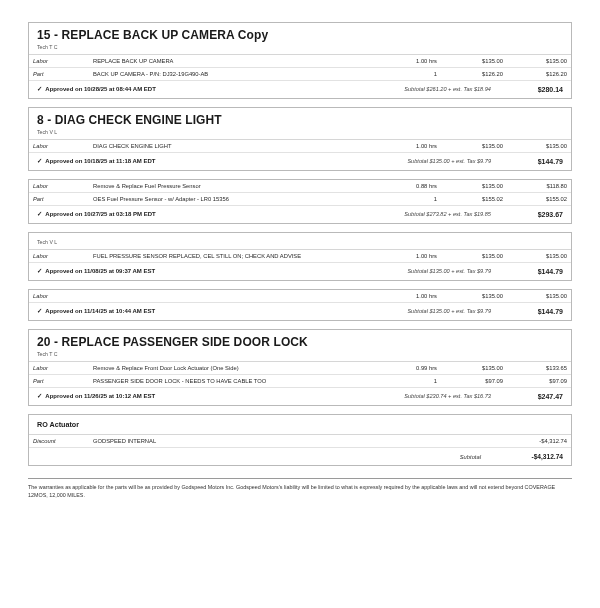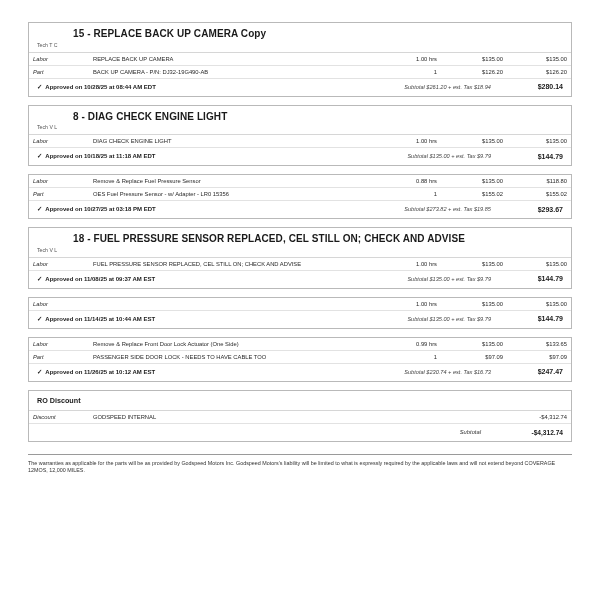--- a/index.html
+++ b/index.html
@@ -30,25 +30,24 @@
   .card {
     border: 1px solid #b9b9b9;
     background: #ffffff;
     box-sizing: border-box;
   }
   .card-head {
     padding: 5px 8px 4px 8px;
     border-bottom: 1px solid #d6d6d6;
   }
   .job-title {
-    font-size: 10px;
+    font-size: 12px;
     font-weight: bold;
     letter-spacing: 0.1px;
     line-height: 1.25;
-    margin-left: 36px;
   }
   .job-tech {
     font-size: 5.2px;
     color: #555555;
     margin-top: 1px;
   }
   table.lines {
     width: 100%;
     border-collapse: collapse;
     table-layout: fixed;
@@ -227,21 +226,20 @@
           </tbody>
         </table>
         <div class="approve-row">
           <div class="approve-left"><span class="check">✓</span><span>Approved on 10/27/25 at 03:18 PM EDT</span></div>
           <div class="approve-mid">Subtotal $273.82 + est. Tax $19.85</div>
           <div class="approve-total">$293.67</div>
         </div>
       </div>
       <div class="card">
         <div class="card-head">
-          <div class="job-title">18 - FUEL PRESSURE SENSOR REPLACED, CEL STILL ON; CHECK AND ADVISE</div>
           <div class="job-tech">Tech V L</div>
         </div>
         <table class="lines">
           <tbody>
             <tr>
               <td class="c-type">Labor</td>
               <td class="c-desc">FUEL PRESSURE SENSOR REPLACED, CEL STILL ON; CHECK AND ADVISE</td>
               <td class="c-qty">1.00 hrs</td>
               <td class="c-rate">$135.00</td>
               <td class="c-amt">$135.00</td>
@@ -266,20 +264,24 @@
             </tr>
           </tbody>
         </table>
         <div class="approve-row">
           <div class="approve-left"><span class="check">✓</span><span>Approved on 11/14/25 at 10:44 AM EST</span></div>
           <div class="approve-mid">Subtotal $135.00 + est. Tax $9.79</div>
           <div class="approve-total">$144.79</div>
         </div>
       </div>
       <div class="card">
+        <div class="card-head">
+          <div class="job-title">20 - REPLACE PASSENGER SIDE DOOR LOCK</div>
+          <div class="job-tech">Tech T C</div>
+        </div>
         <table class="lines">
           <tbody>
             <tr>
               <td class="c-type">Labor</td>
               <td class="c-desc">Remove &amp; Replace Front Door Lock Actuator (One Side)</td>
               <td class="c-qty">0.99 hrs</td>
               <td class="c-rate">$135.00</td>
               <td class="c-amt">$133.65</td>
             </tr>
             <tr>
@@ -293,21 +295,21 @@
         </table>
         <div class="approve-row">
           <div class="approve-left"><span class="check">✓</span><span>Approved on 11/26/25 at 10:12 AM EST</span></div>
           <div class="approve-mid">Subtotal $230.74 + est. Tax $16.73</div>
           <div class="approve-total">$247.47</div>
         </div>
       </div>
     </div>
 
   <div class="card discount-card">
-    <div class="discount-head">RO Discount</div>
+    <div class="discount-head">RO Actuator</div>
     <table class="lines">
       <tbody>
           <tr>
             <td class="c-type">Discount</td>
             <td class="c-desc">GODSPEED INTERNAL</td>
             <td class="c-qty"></td>
             <td class="c-rate"></td>
             <td class="c-amt">-$4,312.74</td>
           </tr>
         </tbody>

